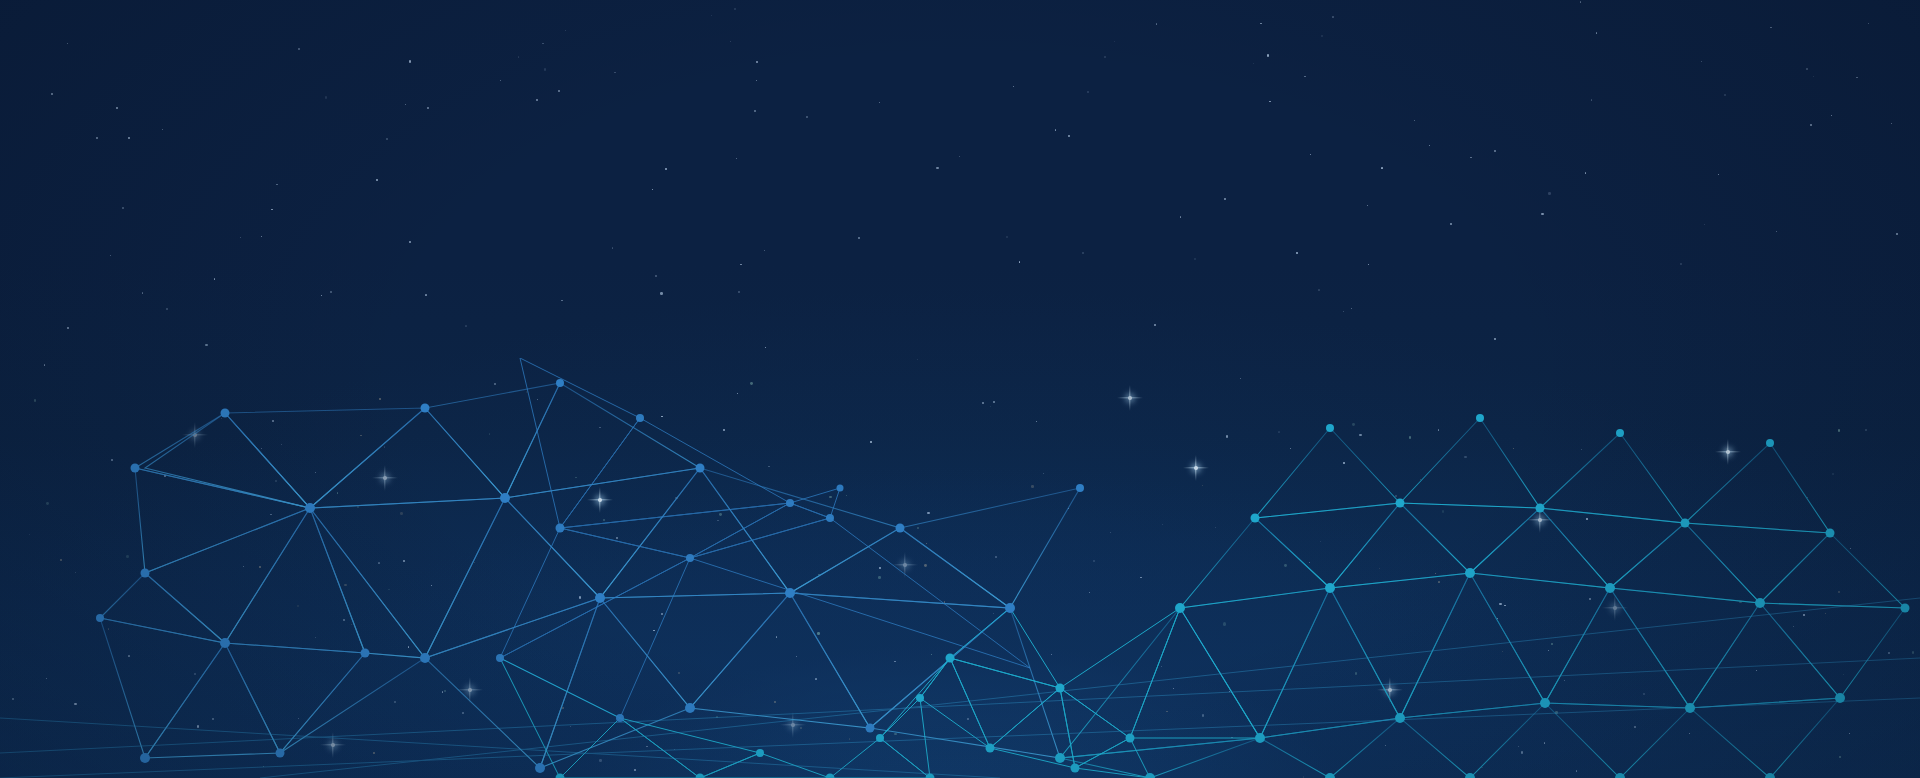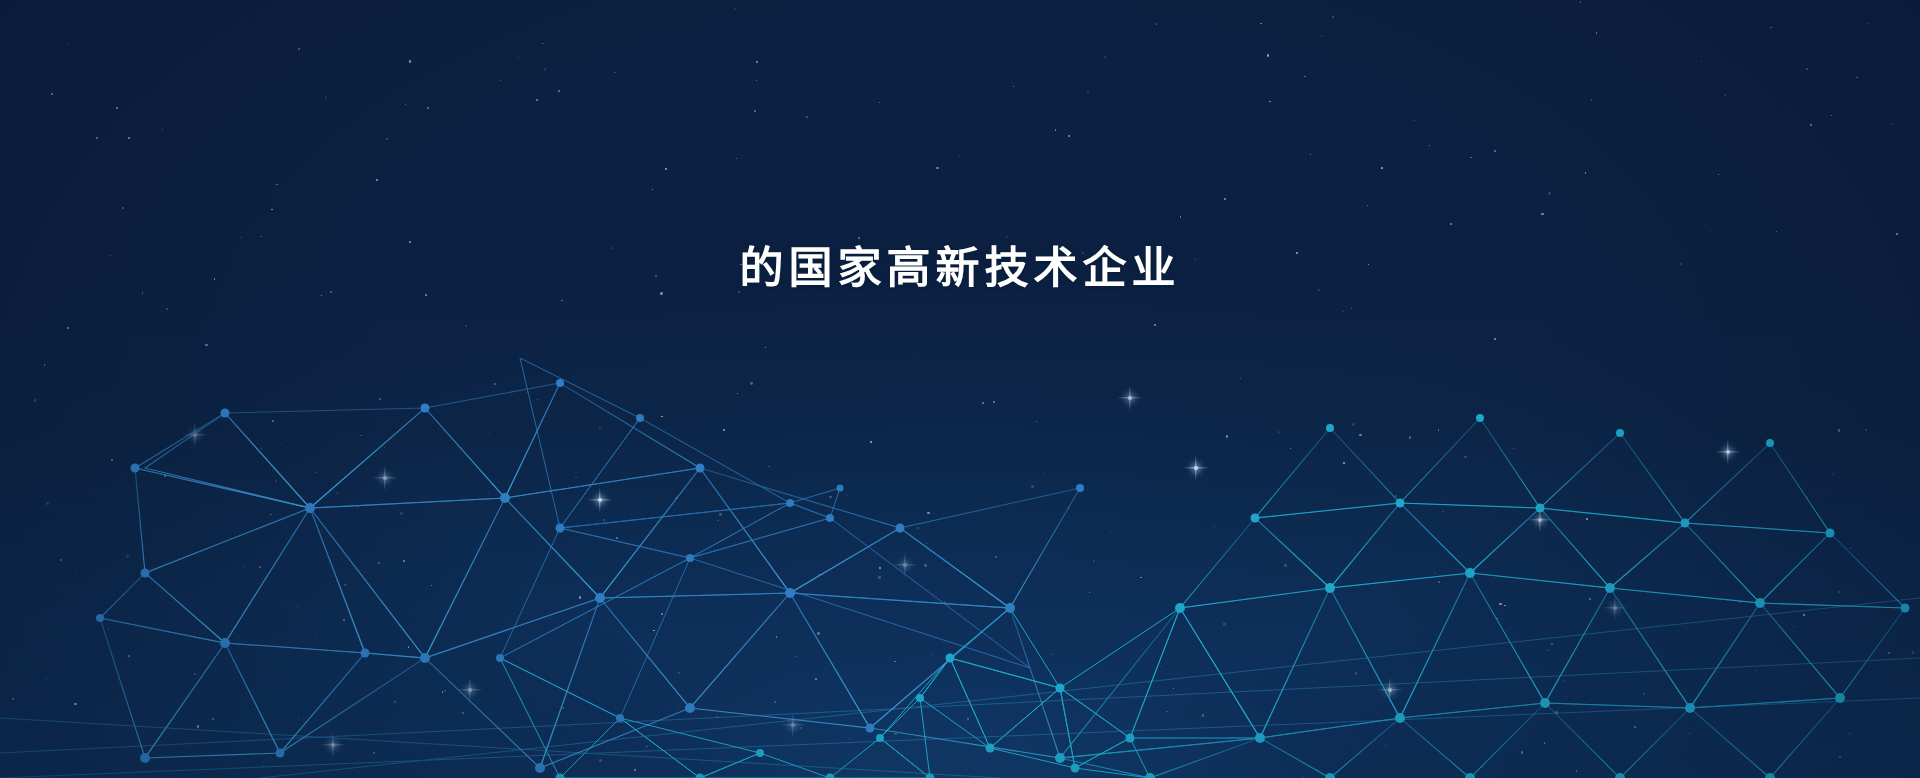--- a/index.html
+++ b/index.html
@@ -662,16 +662,15 @@
         <circle cx="760" cy="395" r="4"></circle>
         <circle cx="700" cy="420" r="4.5"></circle>
         <circle cx="560" cy="420" r="4.5"></circle>
       </g>
     </svg>
   </div>
 
   <div class="bg-vignette"></div>
 
   <div class="hero-copy">
-    <p class="hero-subtitle">的国家高新技术企业</p>
   </div>
 
 </div>
 
 </body></html>

